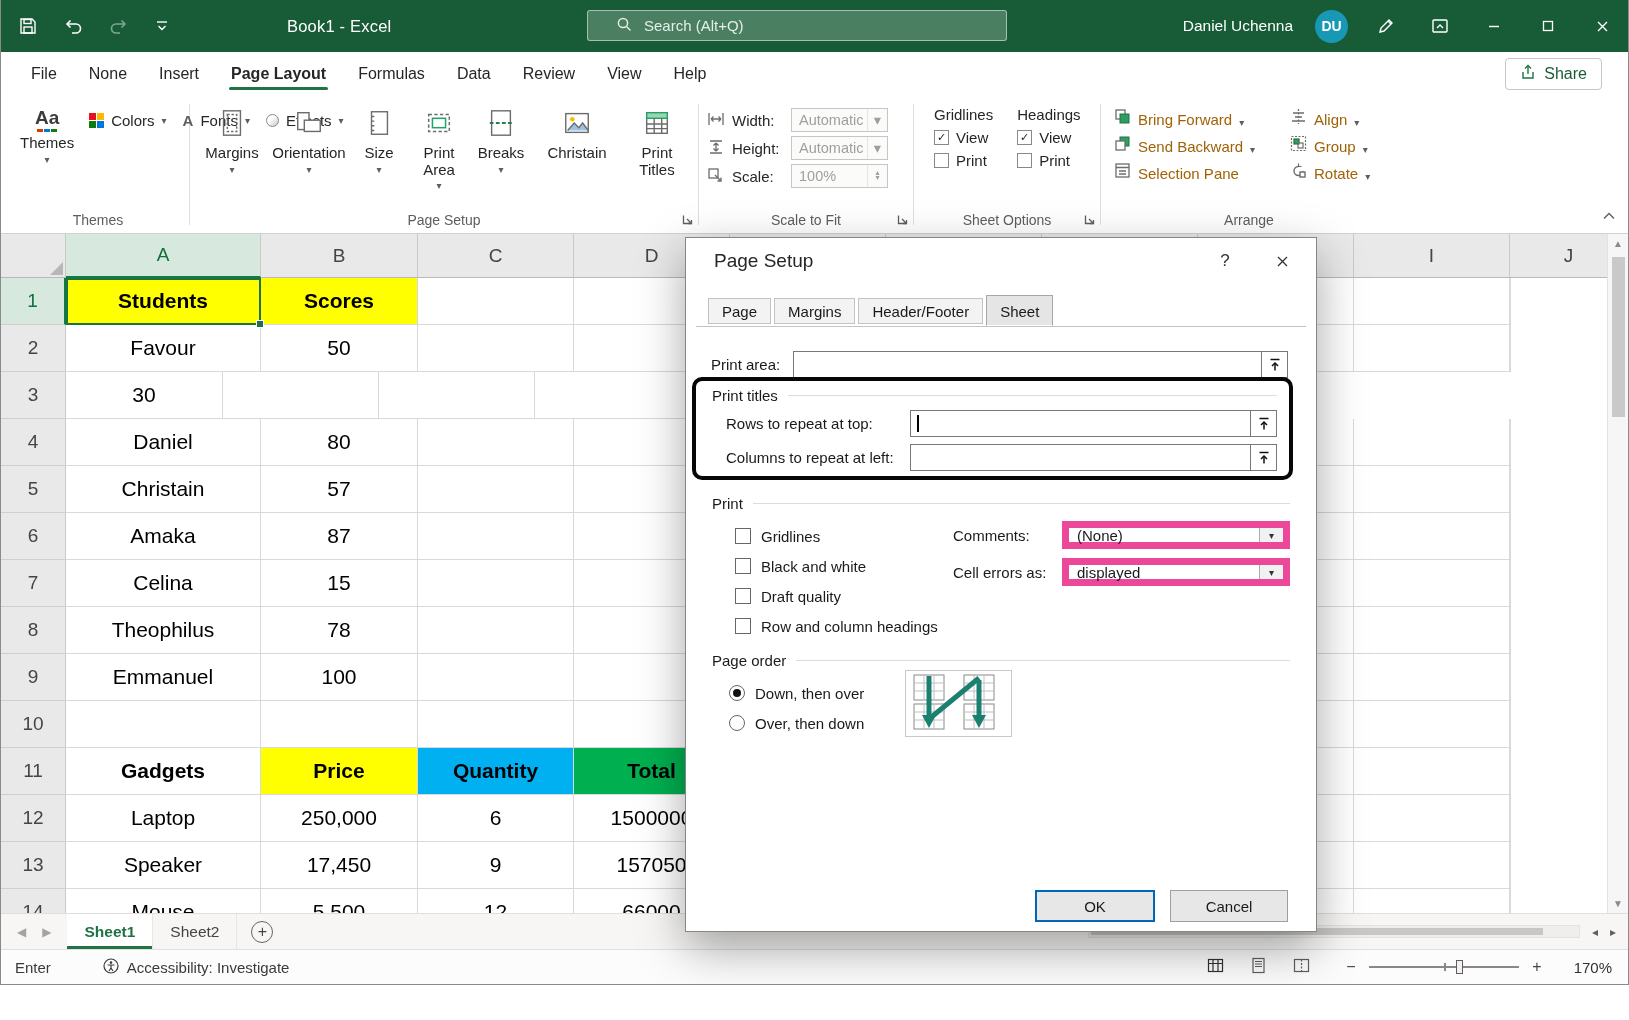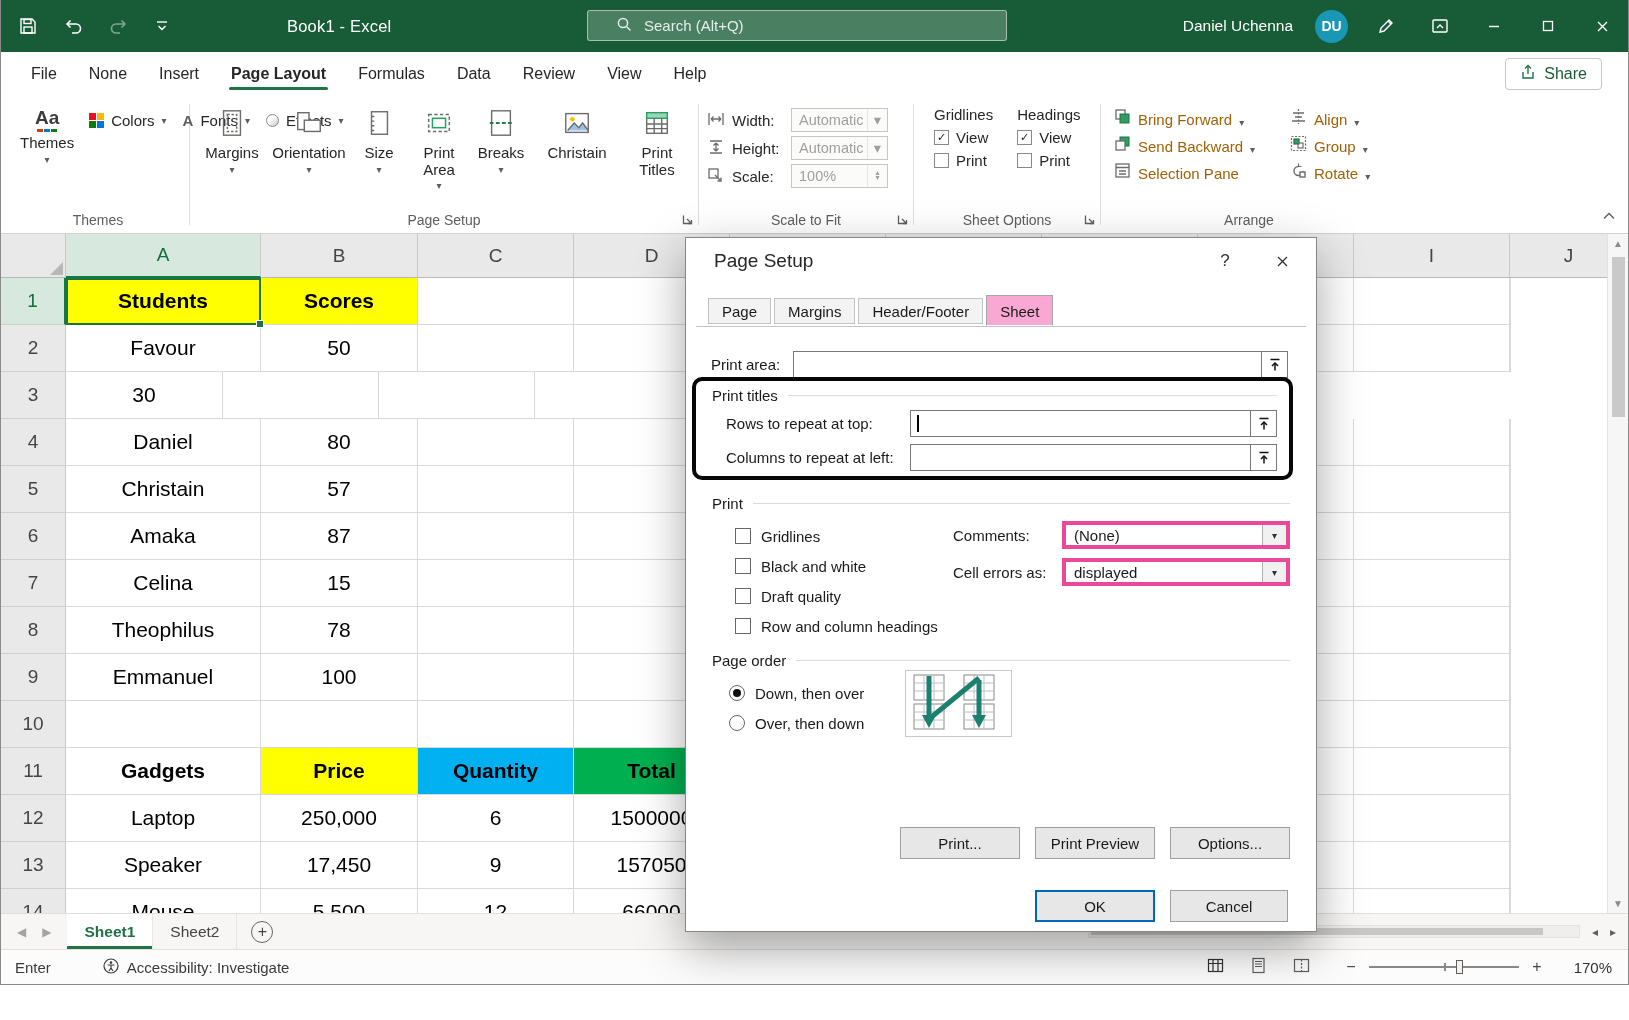--- a/index.html
+++ b/index.html
@@ -106,21 +106,21 @@
 
 
 .dialog{position:absolute;left:684px;top:237px;width:632px;height:695px;background:#fff;border:1px solid #868686;box-shadow:0 16px 44px rgba(0,0,0,.35);z-index:50;font-size:15px;color:#1a1a1a}
 .dhead{display:flex;align-items:center;height:46px;padding:0 16px 0 28px}
 .dtitle{font-size:19px;color:#262626}
 .dhelp{margin-left:auto;width:30px;text-align:center;font-size:17px;color:#333}
 .dhelp::after{content:"?"}
 .dclose{width:36px;display:flex;align-items:center;justify-content:center;margin-left:24px}
 .dtabs{position:absolute;left:22px;top:57px;display:flex;align-items:center;z-index:2}
 .dtab{padding:4px 13px 5px;border:1px solid #c3c3c3;background:#f3f3f3;margin-right:3px;height:26px;white-space:nowrap}
-.dtab.active{background:#f9a8d4;border-color:#a6a6a6;border-bottom-color:#fff;height:31px;padding-top:7px}
+.dtab.active{background:#e5e5e5;border-color:#a6a6a6;border-bottom-color:#fff;height:31px;padding-top:7px}
 .tabline{position:absolute;left:10px;right:10px;top:88px;border-top:1px solid #c3c3c3}
 .d-abs{position:absolute}
 .fieldrow{display:flex;align-items:center}
 .dinput{flex:1;height:27px;border:1px solid #787878;background:#fff;display:flex;align-items:center}
 .dinput .txt{flex:1;display:flex;align-items:center;height:100%}
 .caret{width:1.5px;height:17px;background:#000;margin-left:6px}
 .collapsebtn{width:26px;height:100%;border-left:1px solid #787878;display:flex;align-items:center;justify-content:center;background:#fff}
 .pos-pa{left:25px;top:113px;right:28px}
 .palabel{width:82px}
 .ptlabel{width:184px}
@@ -129,21 +129,21 @@
 .grpline{flex:1;height:1px;background:#dcdcdc}
 .pt-box .fieldrow{margin-top:5px}
 .pos-print{left:26px;top:255px;right:26px}
 .printcols{display:flex;margin-top:8px}
 .pcl{margin-left:23px;width:250px}
 .dcheckrow{display:flex;align-items:center;gap:10px;height:30px}
 .dcb{width:16px;height:16px;border:1px solid #666;background:#fff;flex:0 0 auto}
 .pcr{margin-left:auto;width:345px}
 .crow{display:flex;align-items:center;height:28px;margin-bottom:9px}
 .clabel{width:109px;flex:0 0 auto}
-.dcombo{width:228px;height:28px;border:4px solid #ec4899;display:flex;align-items:center;background:#fff}
+.dcombo{width:228px;height:28px;border:7px solid #ec4899;display:flex;align-items:center;background:#fff}
 .dcombo .val{flex:1;padding-left:8px}
 .dcombo .dd{width:24px;height:100%;border-left:1px solid #adadad;background:#f1f1f1;display:flex;align-items:center;justify-content:center;font-size:10px;color:#333}
 .dcombo .dd::after{content:"▾"}
 .pos-po{left:26px;top:412px;right:26px}
 .radiorows{margin-left:17px;margin-top:8px}
 .dradiorow{display:flex;align-items:center;gap:10px;height:30px}
 .dradio{width:16px;height:16px;border:1px solid #666;border-radius:50%;background:#fff;position:relative;flex:0 0 auto}
 .dradio.on::after{content:"";position:absolute;inset:3px;background:#111;border-radius:50%}
 .preview{position:absolute;left:193px;top:20px;border:1px solid #c8c8c8;background:#fff}
 .pos-btn1{top:589px;right:26px;display:flex;gap:15px}
@@ -901,25 +901,20 @@
             <path d="M73 9 V44"></path>
           </g>
           <g fill="#1b8070" stroke="none">
             <polygon points="16,44 30,44 23,57"></polygon>
             <polygon points="66,44 80,44 73,57"></polygon>
           </g>
         </svg>
       </span>
     </div>
 
-    <div class="d-abs pos-btn1">
-      <span class="dbtn">Print...</span>
-      <span class="dbtn">Print Preview</span>
-      <span class="dbtn">Options...</span>
-    </div>
     <div class="d-abs pos-btn2">
       <span class="dbtn default">OK</span>
       <span class="dbtn" style="width:118px">Cancel</span>
     </div>
   </div>
 
 </div>
 <div class="bottomstrip"></div>
 
 </body></html>

